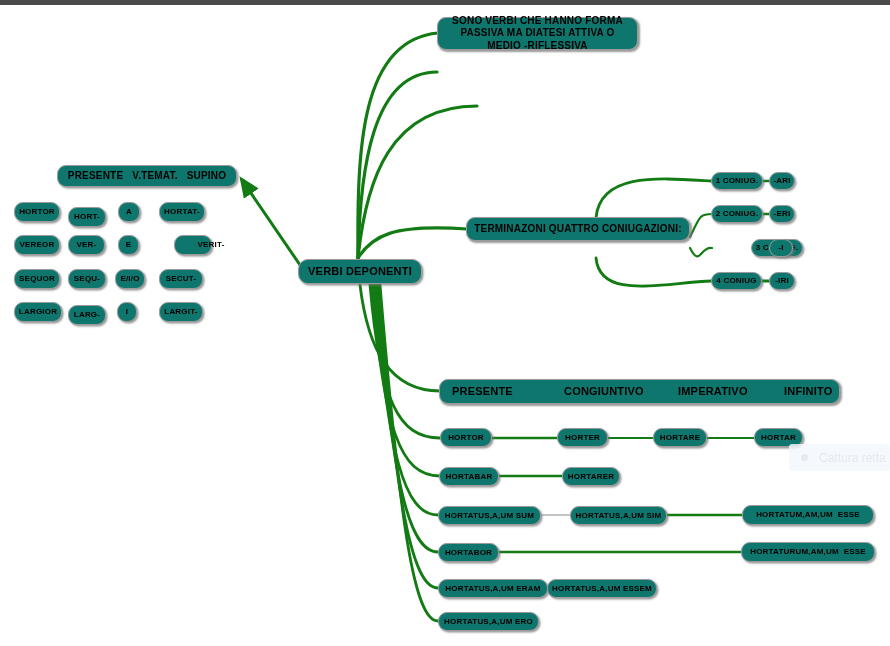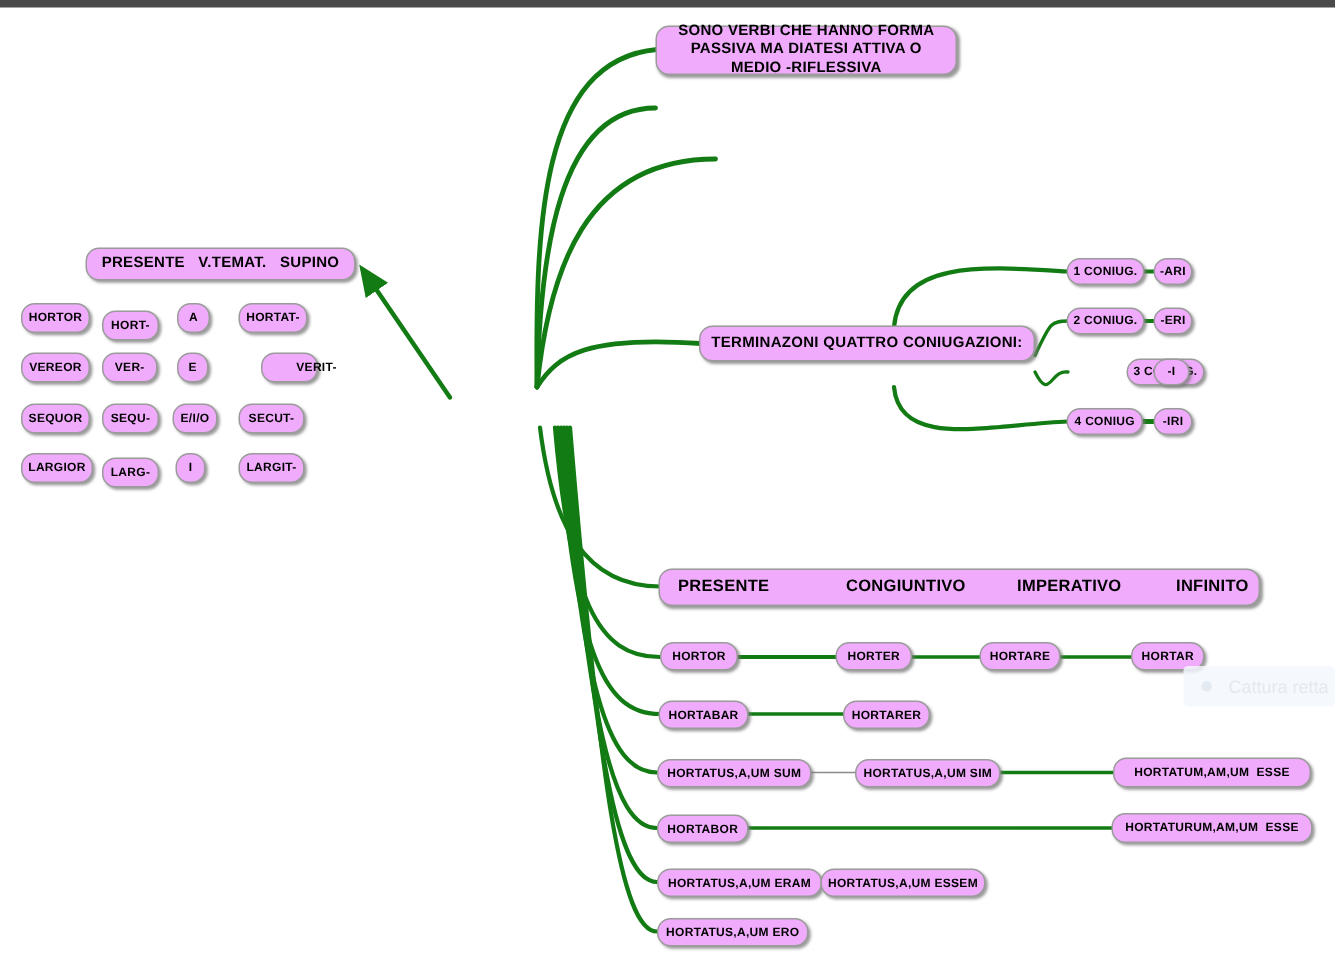--- a/index.html
+++ b/index.html
@@ -34,21 +34,21 @@
     position: absolute;
     left: 0; top: 0;
     width: 890px;
     height: 646px;
     z-index: 5;
     pointer-events: none;
   }
   .node {
     position: absolute;
     box-sizing: border-box;
-    background: #f0abfc;
+    background: #0f766e;
     color: #000000;
     border-radius: 9px;
     border: 1px solid #9b9b9b;
     box-shadow: 1.5px 1.5px 2px rgba(120,120,120,0.75);
     font-weight: bold;
     font-size: 9px;
     letter-spacing: 0.2px;
     display: flex;
     align-items: center;
     justify-content: center;
@@ -148,20 +148,21 @@
       <path d="M499,476 L562,476" stroke-width="2.4"></path>
       <path d="M541,515 L571,515" stroke-width="1.0" stroke="#8a8a8a"></path>
       <path d="M636,515 L743,515" stroke-width="2.4"></path>
       <path d="M489,552 L742,552" stroke-width="2.4"></path>
       <path d="M539,588 L548,588" stroke-width="2.4"></path>
 
       <path d="M300,265 L242,180" stroke-width="3.0" marker-end="url(#arrowhead)"></path>
     </g>
   </svg>
 
+  <div class="node hub" style="left:298px; top:259px; width:124px; height:25px;">VERBI DEPONENTI</div>
 
   <div class="node wrap big" style="left:437px; top:17px; width:201px; height:33px;">SONO VERBI CHE HANNO FORMA PASSIVA MA
 DIATESI ATTIVA O MEDIO -RIFLESSIVA</div>
 
 
 
   <div class="node big" style="left:466px; top:217px; width:224px; height:24px;">TERMINAZONI QUATTRO CONIUGAZIONI:</div>
 
   <div class="node tiny" style="left:711px; top:172px; width:52px; height:18px;">1 CONIUG.</div>
   <div class="node tiny" style="left:769px; top:172px; width:26px; height:18px;">-ARI</div>

